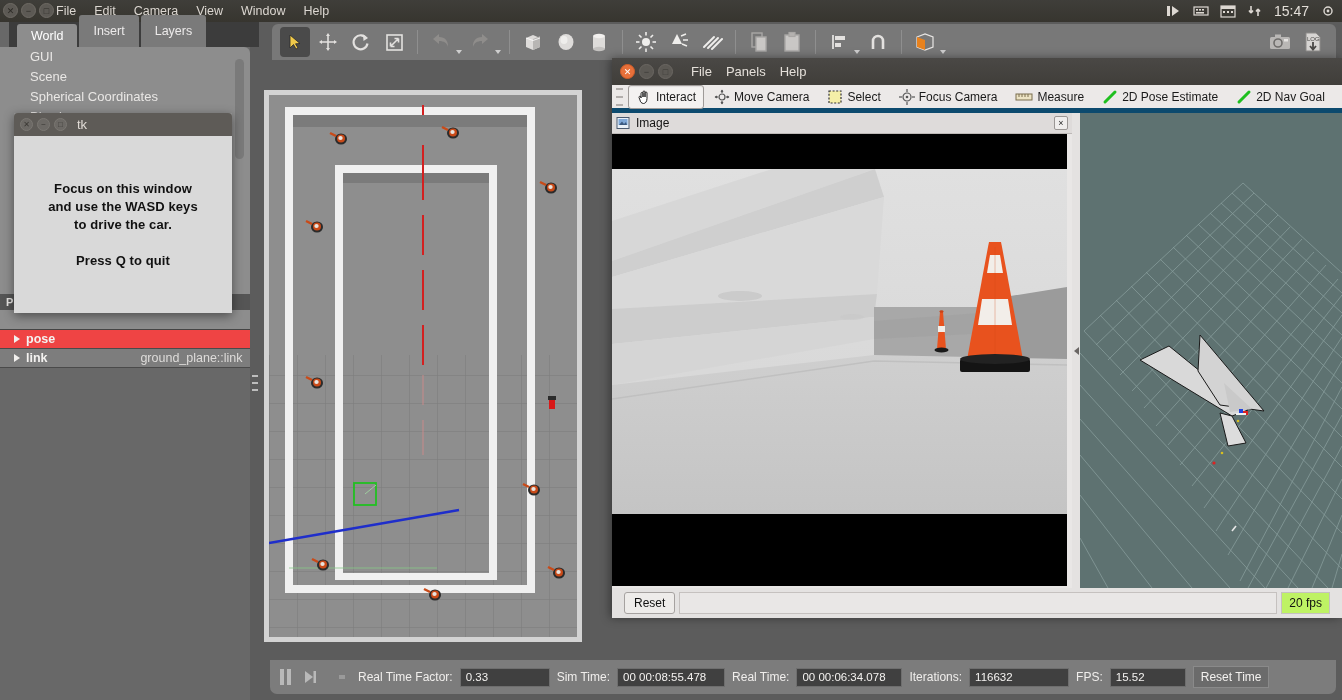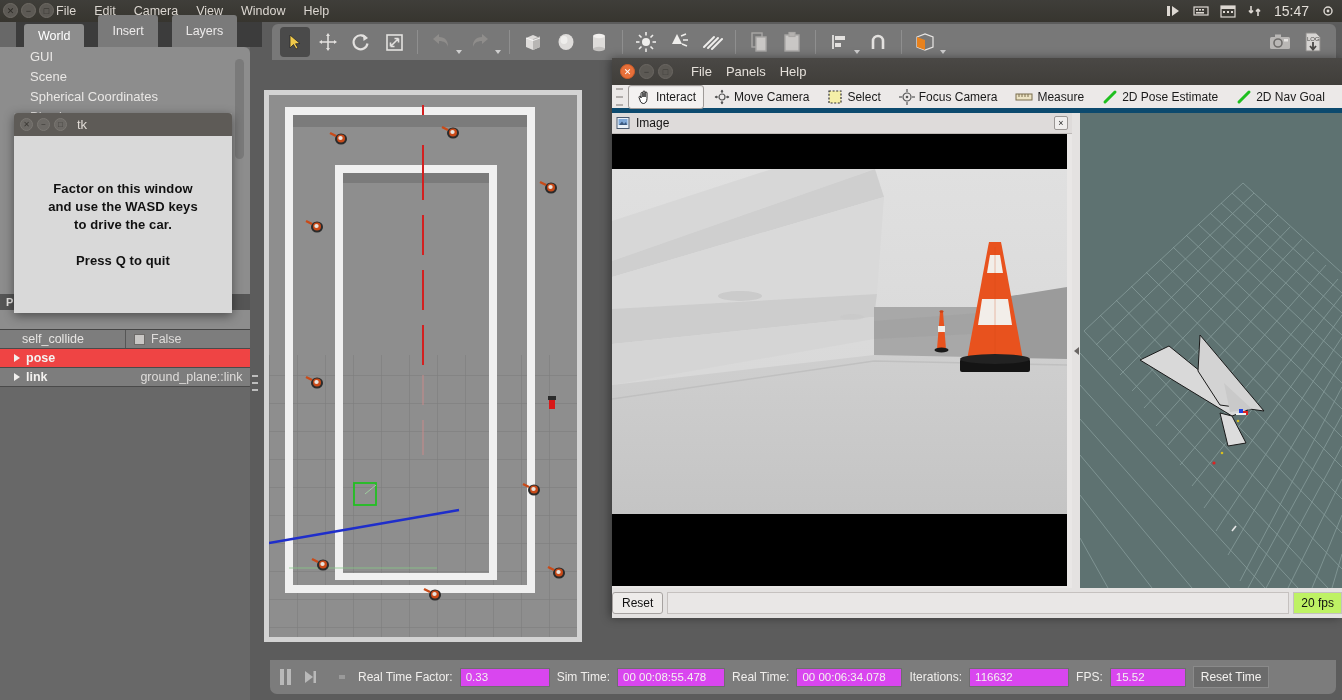--- a/index.html
+++ b/index.html
@@ -30,22 +30,22 @@
       display: flex; align-items: center; gap: 11px; font-size: 14px; color: #e3ded8; }
   .tray-ic { width: 16px; height: 14px; display: block; }
 
   
   #gazebo { position: absolute; left: 0; top: 22px; width: 1342px; height: 678px;
             background: #5c5c5c; }
 
   
   #gz-left { position: absolute; left: 0; top: 0; width: 250px; height: 678px;
              background: #686868; }
-  #gz-tabs { position: absolute; left: 16px; top: 0; height: 25px; width: 250px;
-             display: flex; align-items: flex-end; gap: 14px; padding-left: 8px;
+  #gz-tabs { position: absolute; left: 9px; top: 0; height: 25px; width: 250px;
+             display: flex; align-items: flex-end; gap: 2px; padding-left: 8px;
              background: #3c3c3c; }
   .gz-tab { height: 32px; padding: 0 14px; background: #7a7a7a; color: #eceaea;
             font-size: 12.5px; display: flex; align-items: center;
             border-radius: 3px 3px 0 0; }
   .gz-tab.active { background: #8d8d8d; height: 23px; color: #ffffff; }
   #gz-tree { position: absolute; left: 0; top: 25px; width: 250px; height: 265px;
              background: #8d8d8d; border-radius: 0 6px 0 0; overflow: hidden; }
   .tree-item { padding: 2px 0 2px 30px; font-size: 13px; color: #e9e7e5; line-height: 16px; }
   #tree-scroll { position: absolute; right: 6px; top: 12px; width: 9px; height: 100px;
                  background: #7a7a7a; border-radius: 5px; }
@@ -94,21 +94,21 @@
   #gz-scene { position: absolute; inset: 5px; overflow: hidden; background: #8e8e8e; }
 
   
   #gz-bottom { position: absolute; left: 262px; top: 638px; width: 1080px; height: 40px;
                background: #5c5c5c; }
   #gz-bottom-inner { position: absolute; left: 8px; top: 0; right: 6px; height: 34px;
       background: #7c7c7c; border-radius: 0 0 7px 7px;
       display: flex; align-items: center; padding: 0 10px; gap: 7px; font-size: 12px;
       color: #eeecea; }
   .stat-label { color: #f0eeec; font-size: 12px; }
-  .stat-field { background: #d946ef; border: 1px solid #6e6e6e; height: 19px;
+  .stat-field { background: #404040; border: 1px solid #6e6e6e; height: 19px;
       display: flex; align-items: center; padding: 0 5px; color: #f4f2f0; font-size: 11.5px;
       min-width: 60px; }
   #reset-time-btn { background: #6b6b6b; border: 1px solid #8a8a8a; color: #f3f1ef;
       height: 22px; padding: 0 7px; display: flex; align-items: center; font-size: 12px; }
 
   
   #tk-window { position: absolute; left: 14px; top: 113px; width: 218px; height: 200px;
                box-shadow: 0 3px 10px rgba(0,0,0,.45); }
   #tk-title { height: 23px; background: #5e5b57; display: flex; align-items: center;
               gap: 4px; padding-left: 6px; border-radius: 4px 4px 0 0; }
@@ -161,21 +161,21 @@
               overflow: hidden; background: #d8d8d8; }
 
   #rviz-splitter { position: absolute; left: 460px; top: 0; width: 8px; height: 475px;
       background: #e4e2e1; display: flex; align-items: center; justify-content: center; }
   .split-arrow { width: 0; height: 0; border-top: 4px solid transparent;
       border-bottom: 4px solid transparent; border-right: 5px solid #6a6664; }
   #rviz-3d { position: absolute; left: 468px; top: 0; width: 262px; height: 475px;
              background: #5e7271; overflow: hidden; }
 
   #rviz-bottom { position: absolute; left: 0; top: 530px; width: 730px; height: 30px;
-      background: #e4e2e1; display: flex; align-items: center; padding: 0 0; gap: 4px; }
+      background: #e4e2e1; display: flex; align-items: center; padding: 0 12px; gap: 4px; }
   #reset-btn { height: 22px; padding: 0 9px; font-size: 12px; color: #111;
       background: #eeecea; border: 1px solid #a6a2a0; border-radius: 3px;
       display: flex; align-items: center; }
   #rviz-statusbar { flex: 1; height: 22px; background: #e9e7e6; border: 1px solid #c5c1bf; }
   #fps-box { height: 22px; padding: 0 7px; font-size: 12px; color: #111;
       background: #bef264; border: 1px solid #c5c1bf; display: flex; align-items: center; }
 </style>
 </head>
 <body>
 
@@ -250,27 +250,20 @@
         <div class="tree-item">Scene</div>
         <div class="tree-item">Spherical Coordinates</div>
         <div class="tree-item">Physics</div>
         <div id="tree-scroll"></div>
       </div>
 
       <div id="prop-head">Property</div>
 
       <div id="prop-table">
         <div class="prop-row blank"></div>
-        <div class="prop-row alt" style="position:relative">
-          <div class="prop-name">self_collide</div>
-          <div class="prop-val">
-            <span class="chkbox"></span>
-            <span>False</span>
-          </div>
-        </div>
         <div class="prop-row dark" style="position:relative">
           <span class="arrow"></span>
           <div class="prop-name bold">pose</div>
           <div class="prop-val centered"></div>
         </div>
         <div class="prop-row alt" style="position:relative">
           <span class="arrow"></span>
           <div class="prop-name bold">link</div>
           <div class="prop-val centered">ground_plane::link</div>
         </div>
@@ -571,21 +564,21 @@
         </div>
       <div class="tkb">
           <i>−</i>
         </div>
       <div class="tkb">
           <i>□</i>
         </div>
       <span id="tk-title-text">tk</span>
     </div>
     <div id="tk-body">
-      <div class="l">Factor on this window</div>
+      <div class="l">Focus on this window</div>
       <div class="l">and use the WASD keys</div>
       <div class="l">to drive the car.</div>
       <div class="gap"></div>
       <div class="l">Press Q to quit</div>
     </div>
   </div>
 
   <div id="rviz">
     <div id="rviz-title">
       <div class="rvb close">

